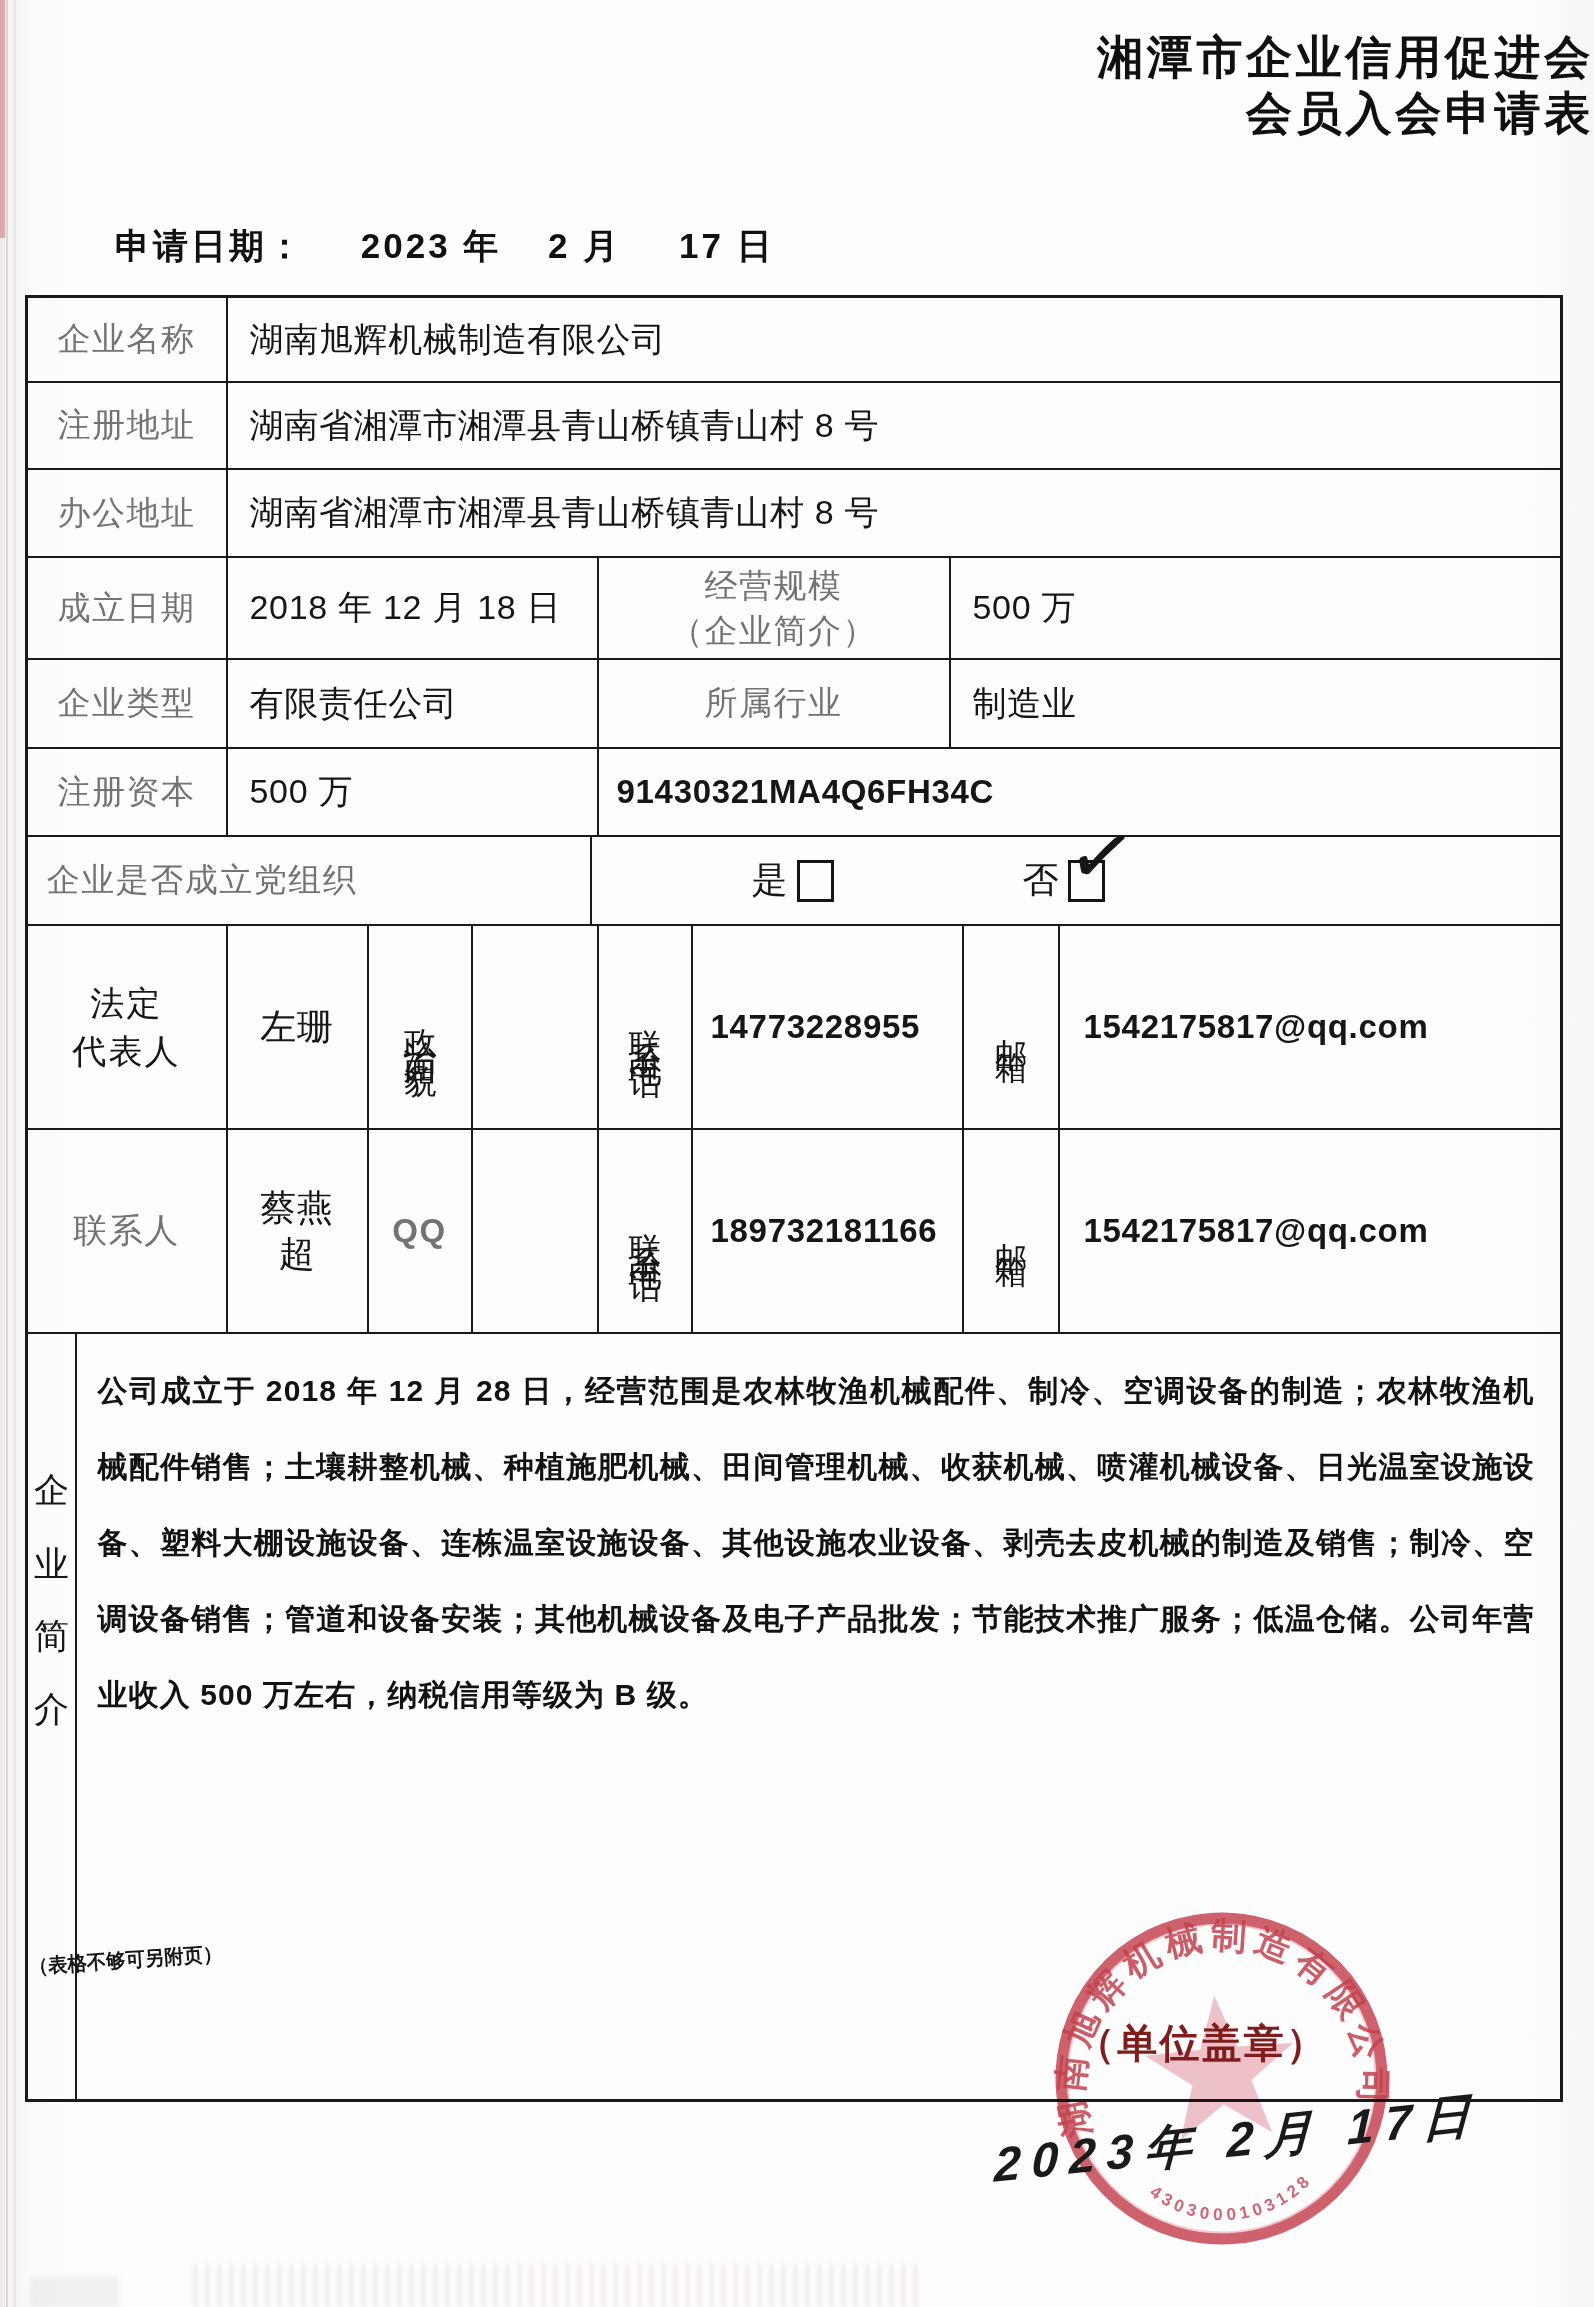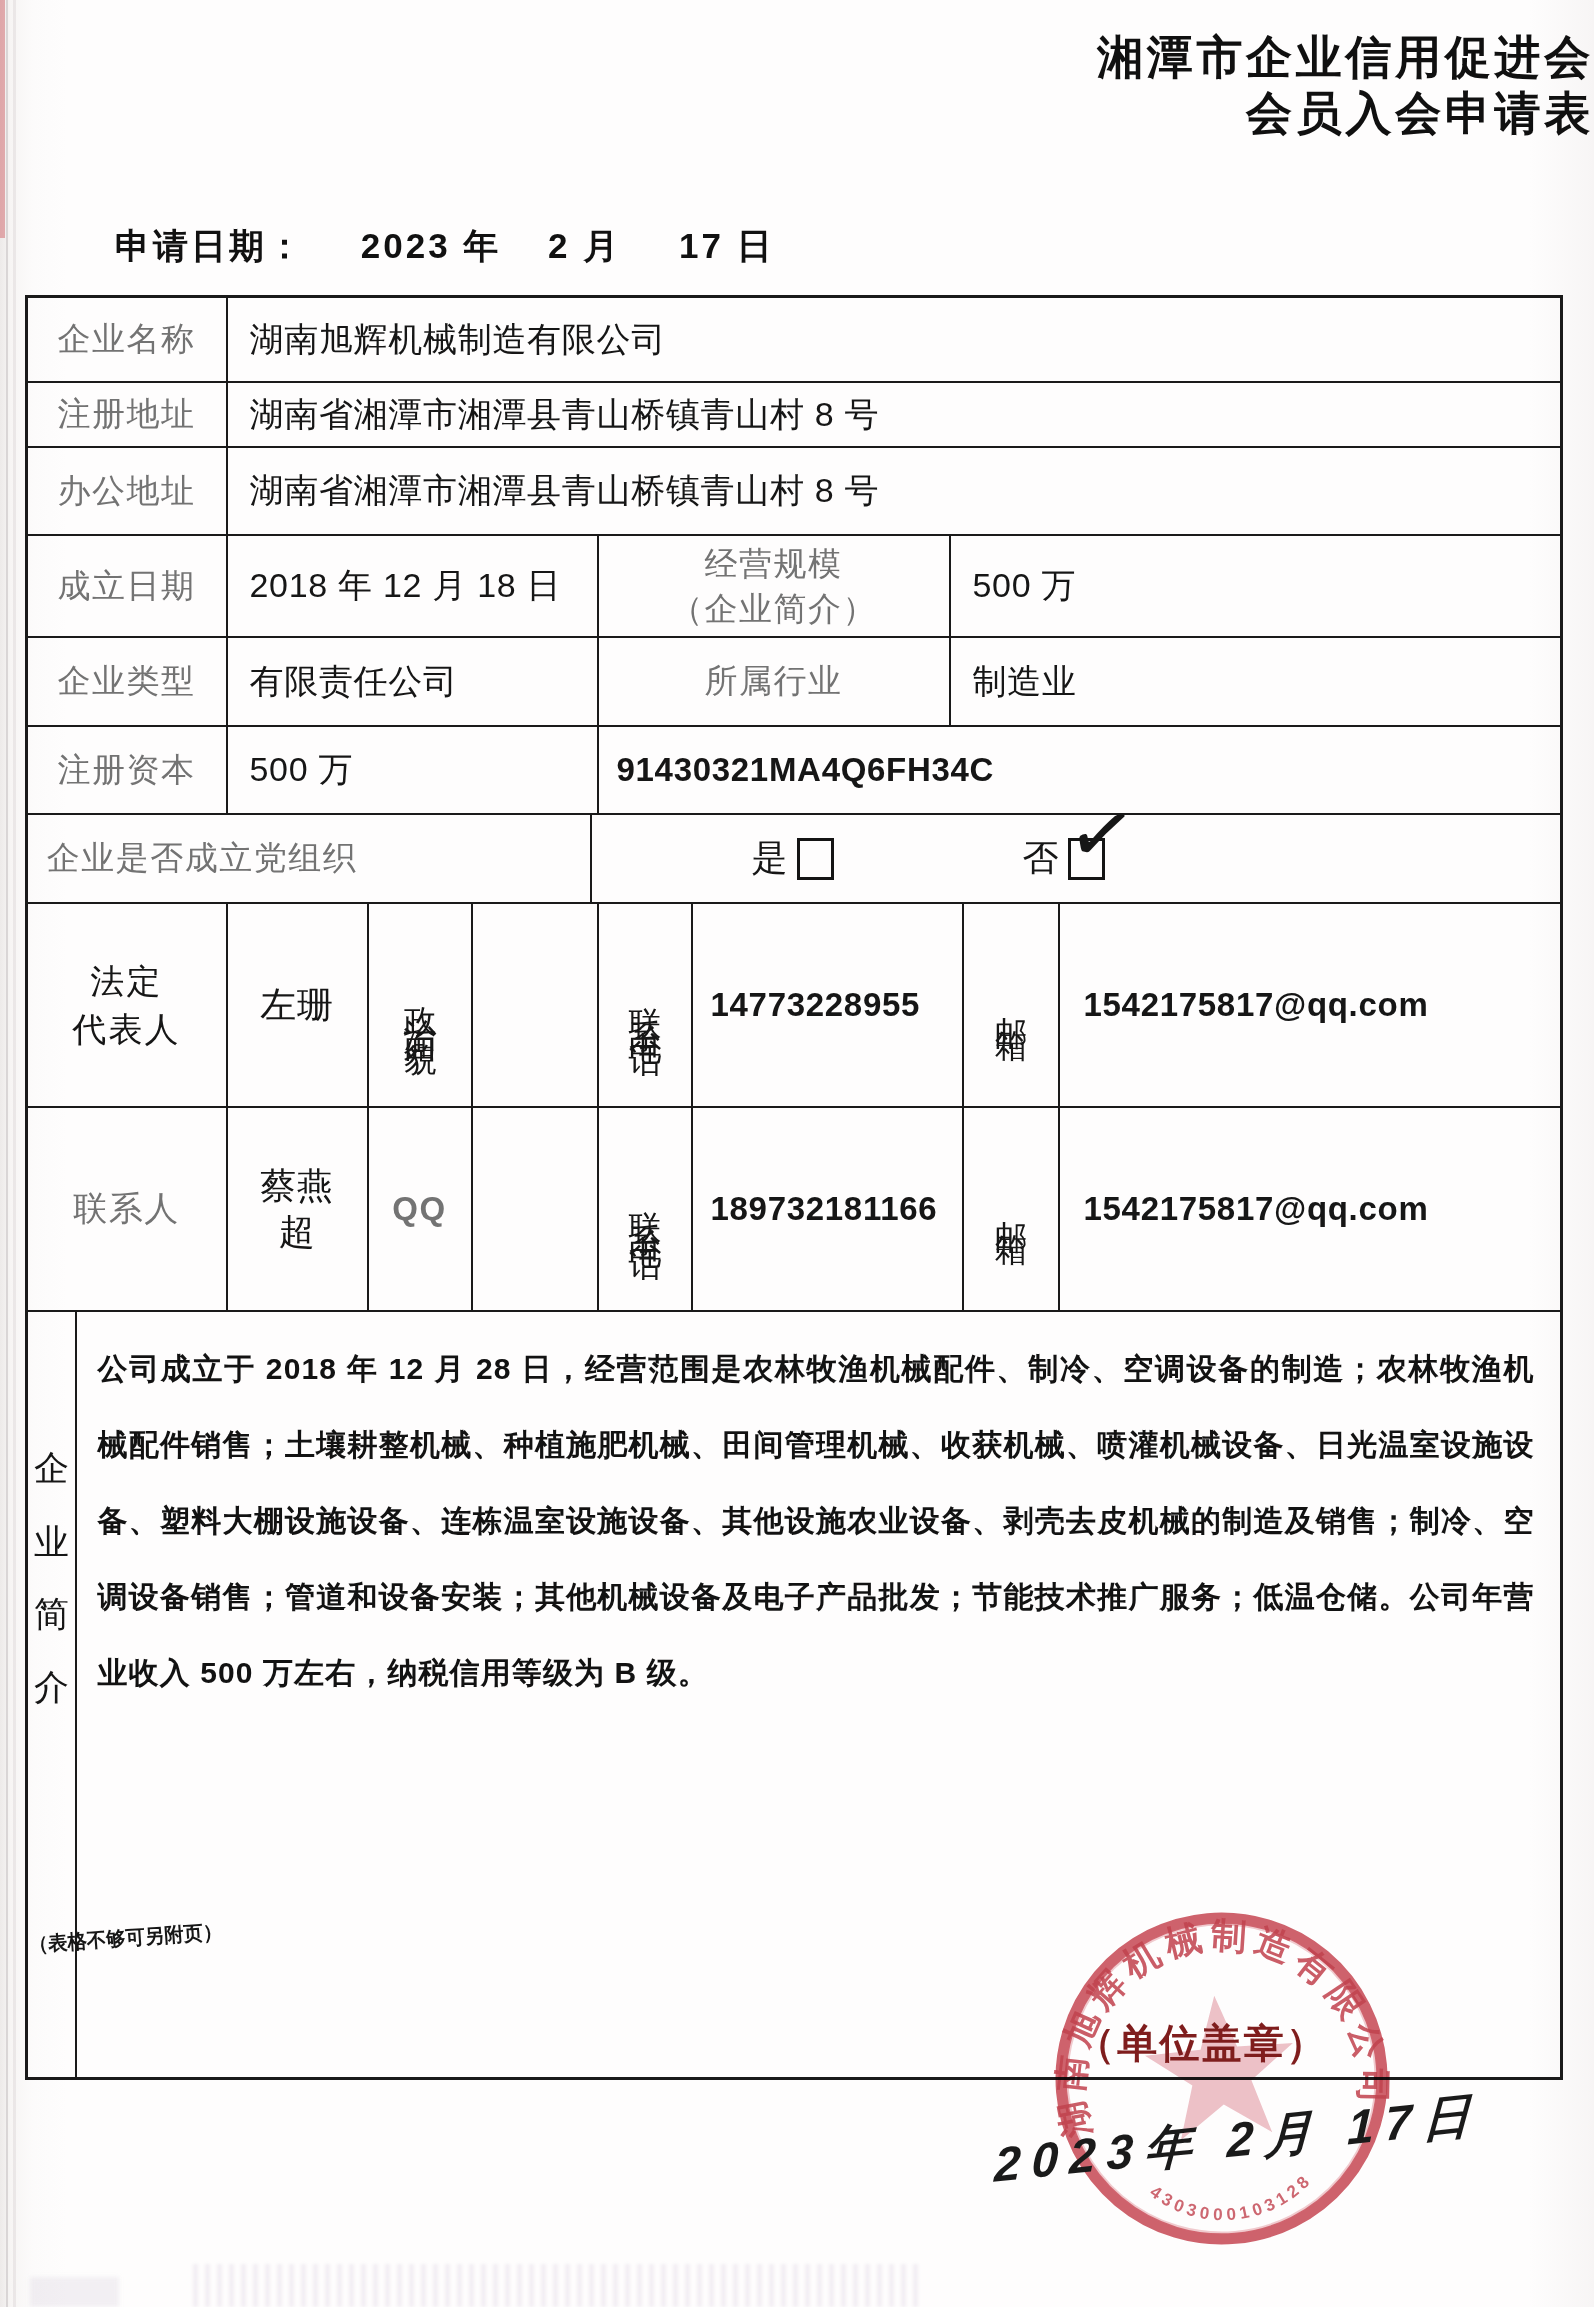--- a/index.html
+++ b/index.html
@@ -32,21 +32,21 @@
   .seg-day{margin-left:45px;}
 
   
   .form-table{position:absolute;left:24.5px;top:295px;width:1538px;
     border:3px solid #1a1a1a;box-sizing:border-box;background:transparent;}
   .trow{display:flex;border-bottom:2.2px solid #1a1a1a;box-sizing:border-box;}
   .trow:last-child{border-bottom:none;}
   .cell{border-right:2.2px solid #1a1a1a;box-sizing:border-box;display:flex;
     align-items:center;position:relative;}
   .cell:last-child{border-right:none;}
-  .h115{height:85px}.h117{height:65px}.h118{height:88px}.h137{height:102px}
+  .h115{height:85px}.h117{height:87px}.h118{height:88px}.h137{height:102px}
   .h120{height:89px}.h275{height:204px}.h1039{height:765px}
   .c270{width:200px}.c500{width:371px}.c490{width:352px}.c770{width:564px}
   .c190{width:141px}.c140{width:104px}.c170{width:126px}.c126{width:94px}
   .c365{width:271px}.c130{width:96px}
   .fill{flex:1 1 auto;}
 
   .lbl{justify-content:center;text-align:center;font-size:33px;color:#737373;font-weight:500;letter-spacing:1.5px;}
   .val{font-size:34px;font-weight:500;padding-left:22px;letter-spacing:0.7px;}
   .val-center{justify-content:center;padding-left:0;text-align:center;}
   .num{font-size:33px;font-weight:600;letter-spacing:0.7px;padding-left:18px;}

